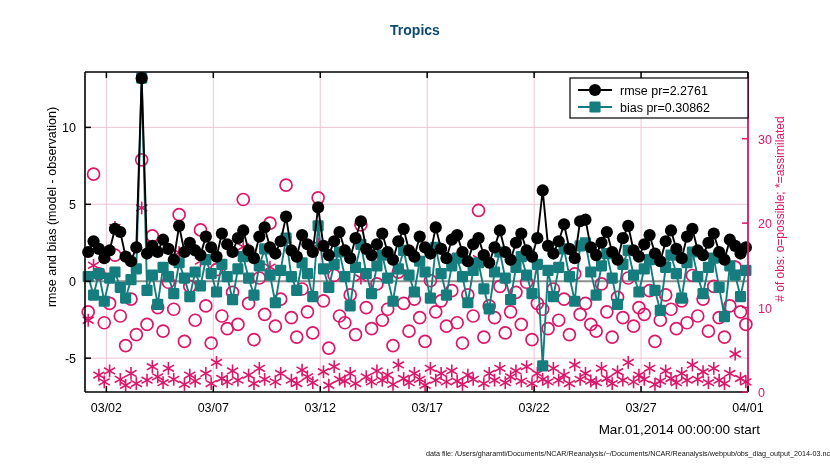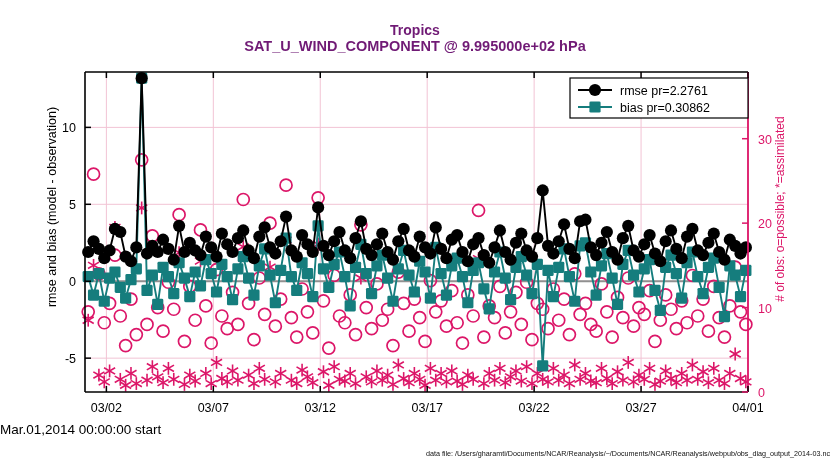--- a/index.html
+++ b/index.html
@@ -5,55 +5,54 @@
   html,body{margin:0;padding:0;}
   body{
     width:830px;height:470px;background:#ffffff;overflow:hidden;
     font-family:"Liberation Sans", sans-serif;
     -webkit-font-smoothing:antialiased;
   }
   #root{position:relative;width:830px;height:470px;}
 
   .ttl{
     position:absolute;left:0;width:830px;text-align:center;
-    font-weight:bold;color:#701a75;letter-spacing:0px;
+    font-weight:bold;color:#0c4a6e;letter-spacing:0px;
   }
   #title-main{top:22px;font-size:14px;}
   #title-sub{top:38px;font-size:14.5px;}
 
   #chart-svg{position:absolute;left:0;top:0;}
 
   .axlabel{position:absolute;color:#000;font-size:12.5px;}
   #ylabel-left{
     left:-98px;top:200px;width:300px;text-align:center;
     transform:rotate(-90deg);transform-origin:center center;
   }
   #ylabel-right{
     left:630px;top:202px;width:300px;text-align:center;
     transform:rotate(-90deg);transform-origin:center center;
     color:#DC1668;font-size:12px;
   }
   #xlabel{
-    left:0;top:422px;width:760px;text-align:left;font-size:13.5px;
+    left:0;top:422px;width:760px;text-align:right;font-size:13.5px;
   }
   #datafile{
     position:absolute;left:0;top:449px;width:830px;text-align:right;
     font-size:7.2px;color:#111;
   }
   .tk{font-size:12.5px;fill:#000;font-family:"Liberation Sans",sans-serif;}
   .tkr{font-size:12.5px;fill:#DC1668;font-family:"Liberation Sans",sans-serif;}
   .lgt{font-size:12.5px;fill:#000;font-family:"Liberation Sans",sans-serif;}
 </style>
 </head>
 <body>
 
 <div id="root">
 
   <div class="ttl" id="title-main">Tropics</div>
-  <div class="ttl" id="title-sub">SAT_U_WIND_COMPONENT @ 9.995000e+02 hPa</div>
 
   <svg id="chart-svg" width="830" height="470">
     <g id="grid-layer">
         <line x1="106.38709677419355" y1="72" x2="106.38709677419355" y2="392" stroke="#F2C3D4" stroke-width="1"></line>
         <line x1="213.32258064516128" y1="72" x2="213.32258064516128" y2="392" stroke="#F2C3D4" stroke-width="1"></line>
         <line x1="320.258064516129" y1="72" x2="320.258064516129" y2="392" stroke="#F2C3D4" stroke-width="1"></line>
         <line x1="427.19354838709677" y1="72" x2="427.19354838709677" y2="392" stroke="#F2C3D4" stroke-width="1"></line>
         <line x1="534.1290322580645" y1="72" x2="534.1290322580645" y2="392" stroke="#F2C3D4" stroke-width="1"></line>
         <line x1="641.0645161290323" y1="72" x2="641.0645161290323" y2="392" stroke="#F2C3D4" stroke-width="1"></line>
         <line x1="748" y1="72" x2="748" y2="392" stroke="#F2C3D4" stroke-width="1"></line>

